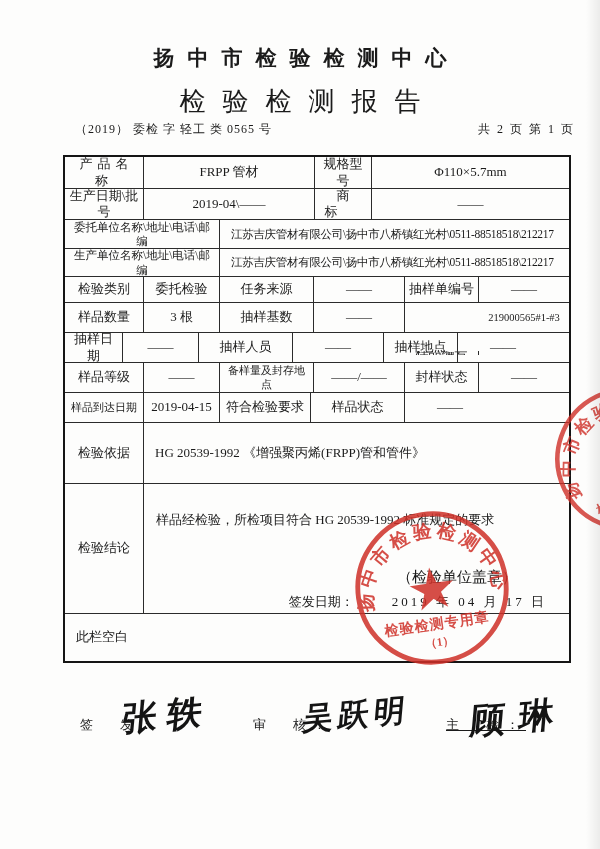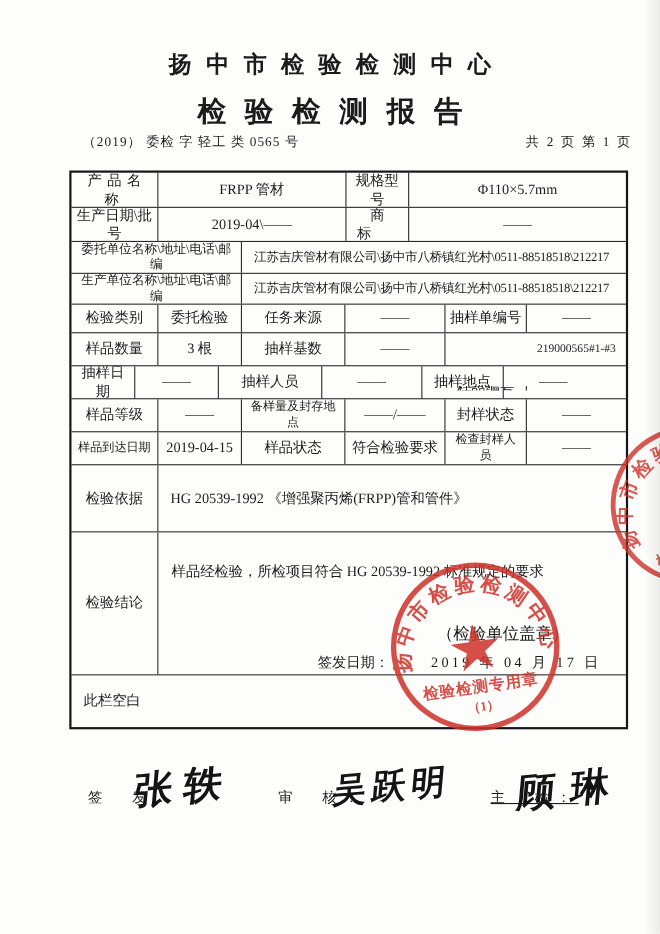--- a/index.html
+++ b/index.html
@@ -9,21 +9,21 @@
     font-family:"Liberation Serif","DejaVu Serif",serif;
   }
   .abs{position:absolute;}
   
   .org-name{
     left:0;top:44px;width:600px;text-align:center;
     font-size:21px;font-weight:bold;letter-spacing:13px;text-indent:13px;
   }
   .report-title{
     left:0;top:84px;width:600px;text-align:center;
-    font-size:26px;font-weight:bold;letter-spacing:17px;text-indent:17px;
+    font-size:26px;font-weight:normal;letter-spacing:17px;text-indent:17px;
   }
   .doc-number{left:75px;top:121px;font-size:12px;letter-spacing:1px;}
   .page-info{left:478px;top:121px;font-size:12px;letter-spacing:2px;}
   
   .tbl{
     left:63px;top:155px;width:504px;
     border:2px solid #151515;box-sizing:content-box;background:transparent;
   }
   .tr{display:flex;border-bottom:1px solid #2b2b2b;box-sizing:border-box;}
   .tr:last-child{border-bottom:none;}
@@ -127,23 +127,22 @@
     <div class="td" style="width:76px;">——</div>
     <div class="td sm" style="width:94px;">备样量及封存地点</div>
     <div class="td" style="width:91px;">——/——</div>
     <div class="td" style="width:74px;">封样状态</div>
     <div class="td" style="width:90px;">——</div>
   </div>
 
   <div class="tr" style="height:30px;">
     <div class="td sm" style="width:79px;">样品到达日期</div>
     <div class="td" style="width:76px;">2019-04-15</div>
+    <div class="td" style="width:91px;">符合检验要求</div>
     <div class="td" style="width:94px;">样品状态</div>
-    <div class="td" style="width:91px;">符合检验要求</div>
-    <div class="td sm" style="width:74px;">检查封样人员</div>
     <div class="td" style="width:90px;">——</div>
   </div>
 
 
   <div class="tr" style="height:61px;">
     <div class="td" style="width:79px;">检验依据</div>
     <div class="td left" style="width:425px;">HG 20539-1992 《增强聚丙烯(FRPP)管和管件》</div>
   </div>
 
   <div class="tr" style="height:130px;">

